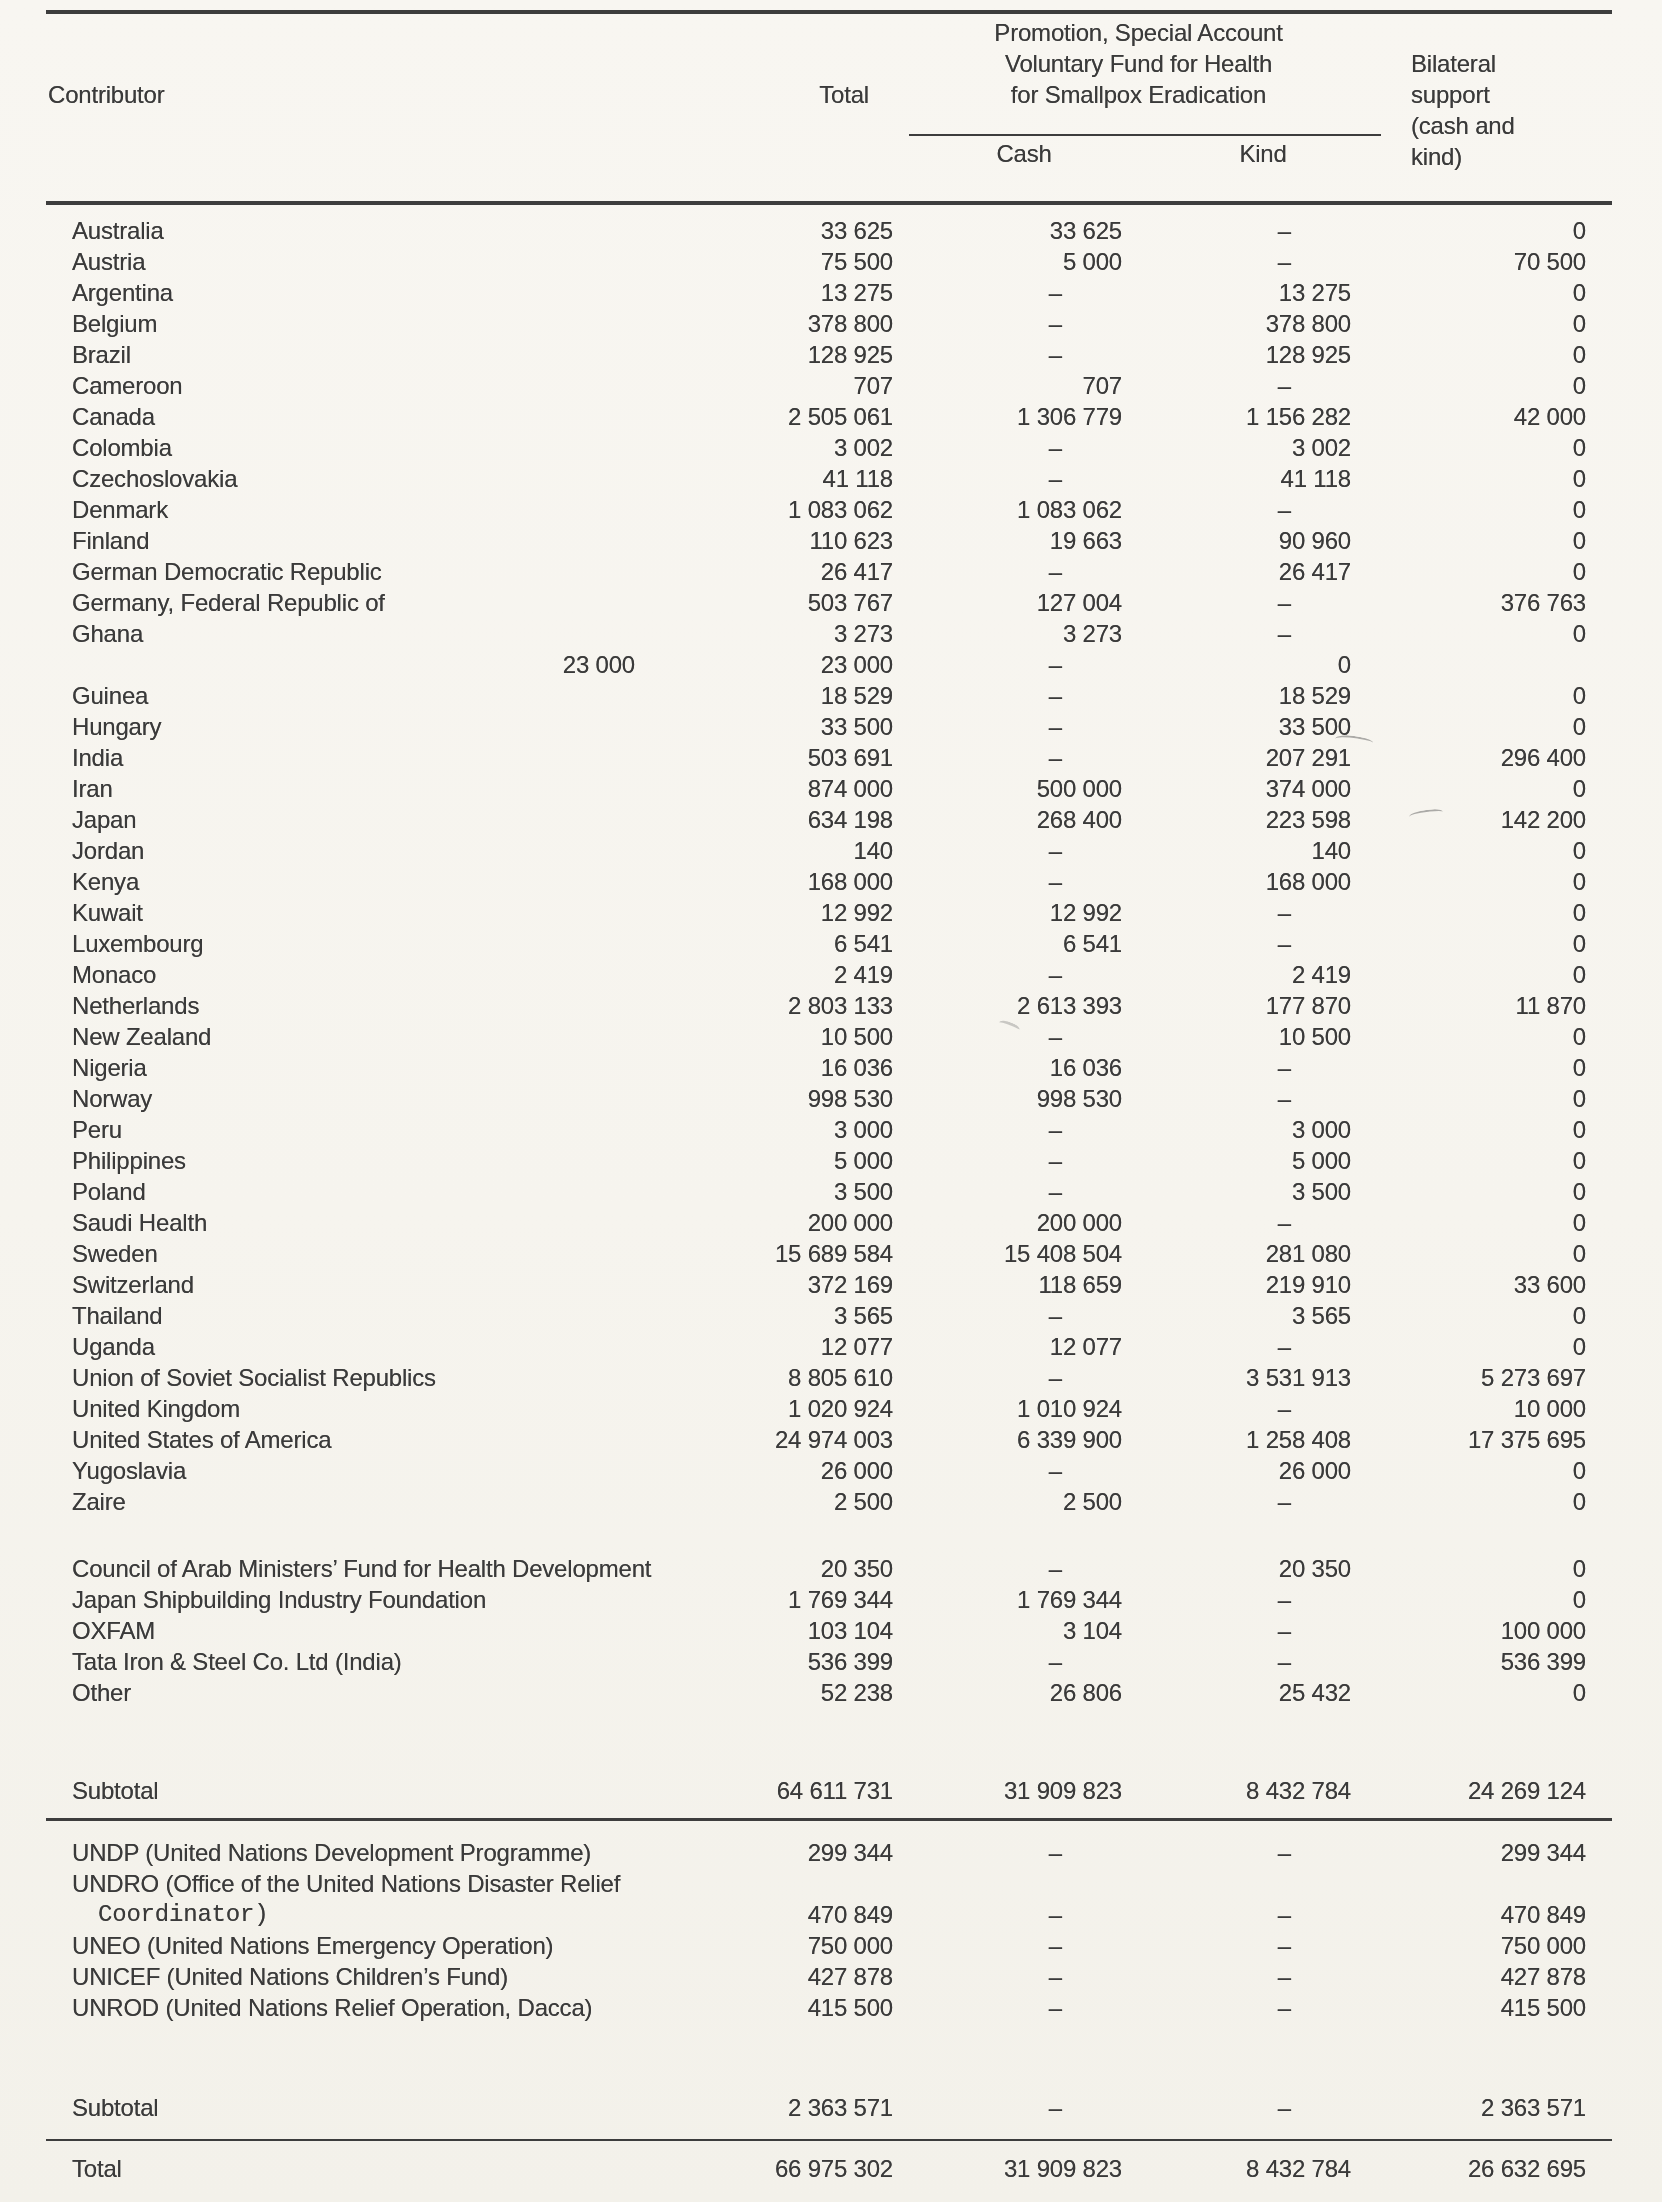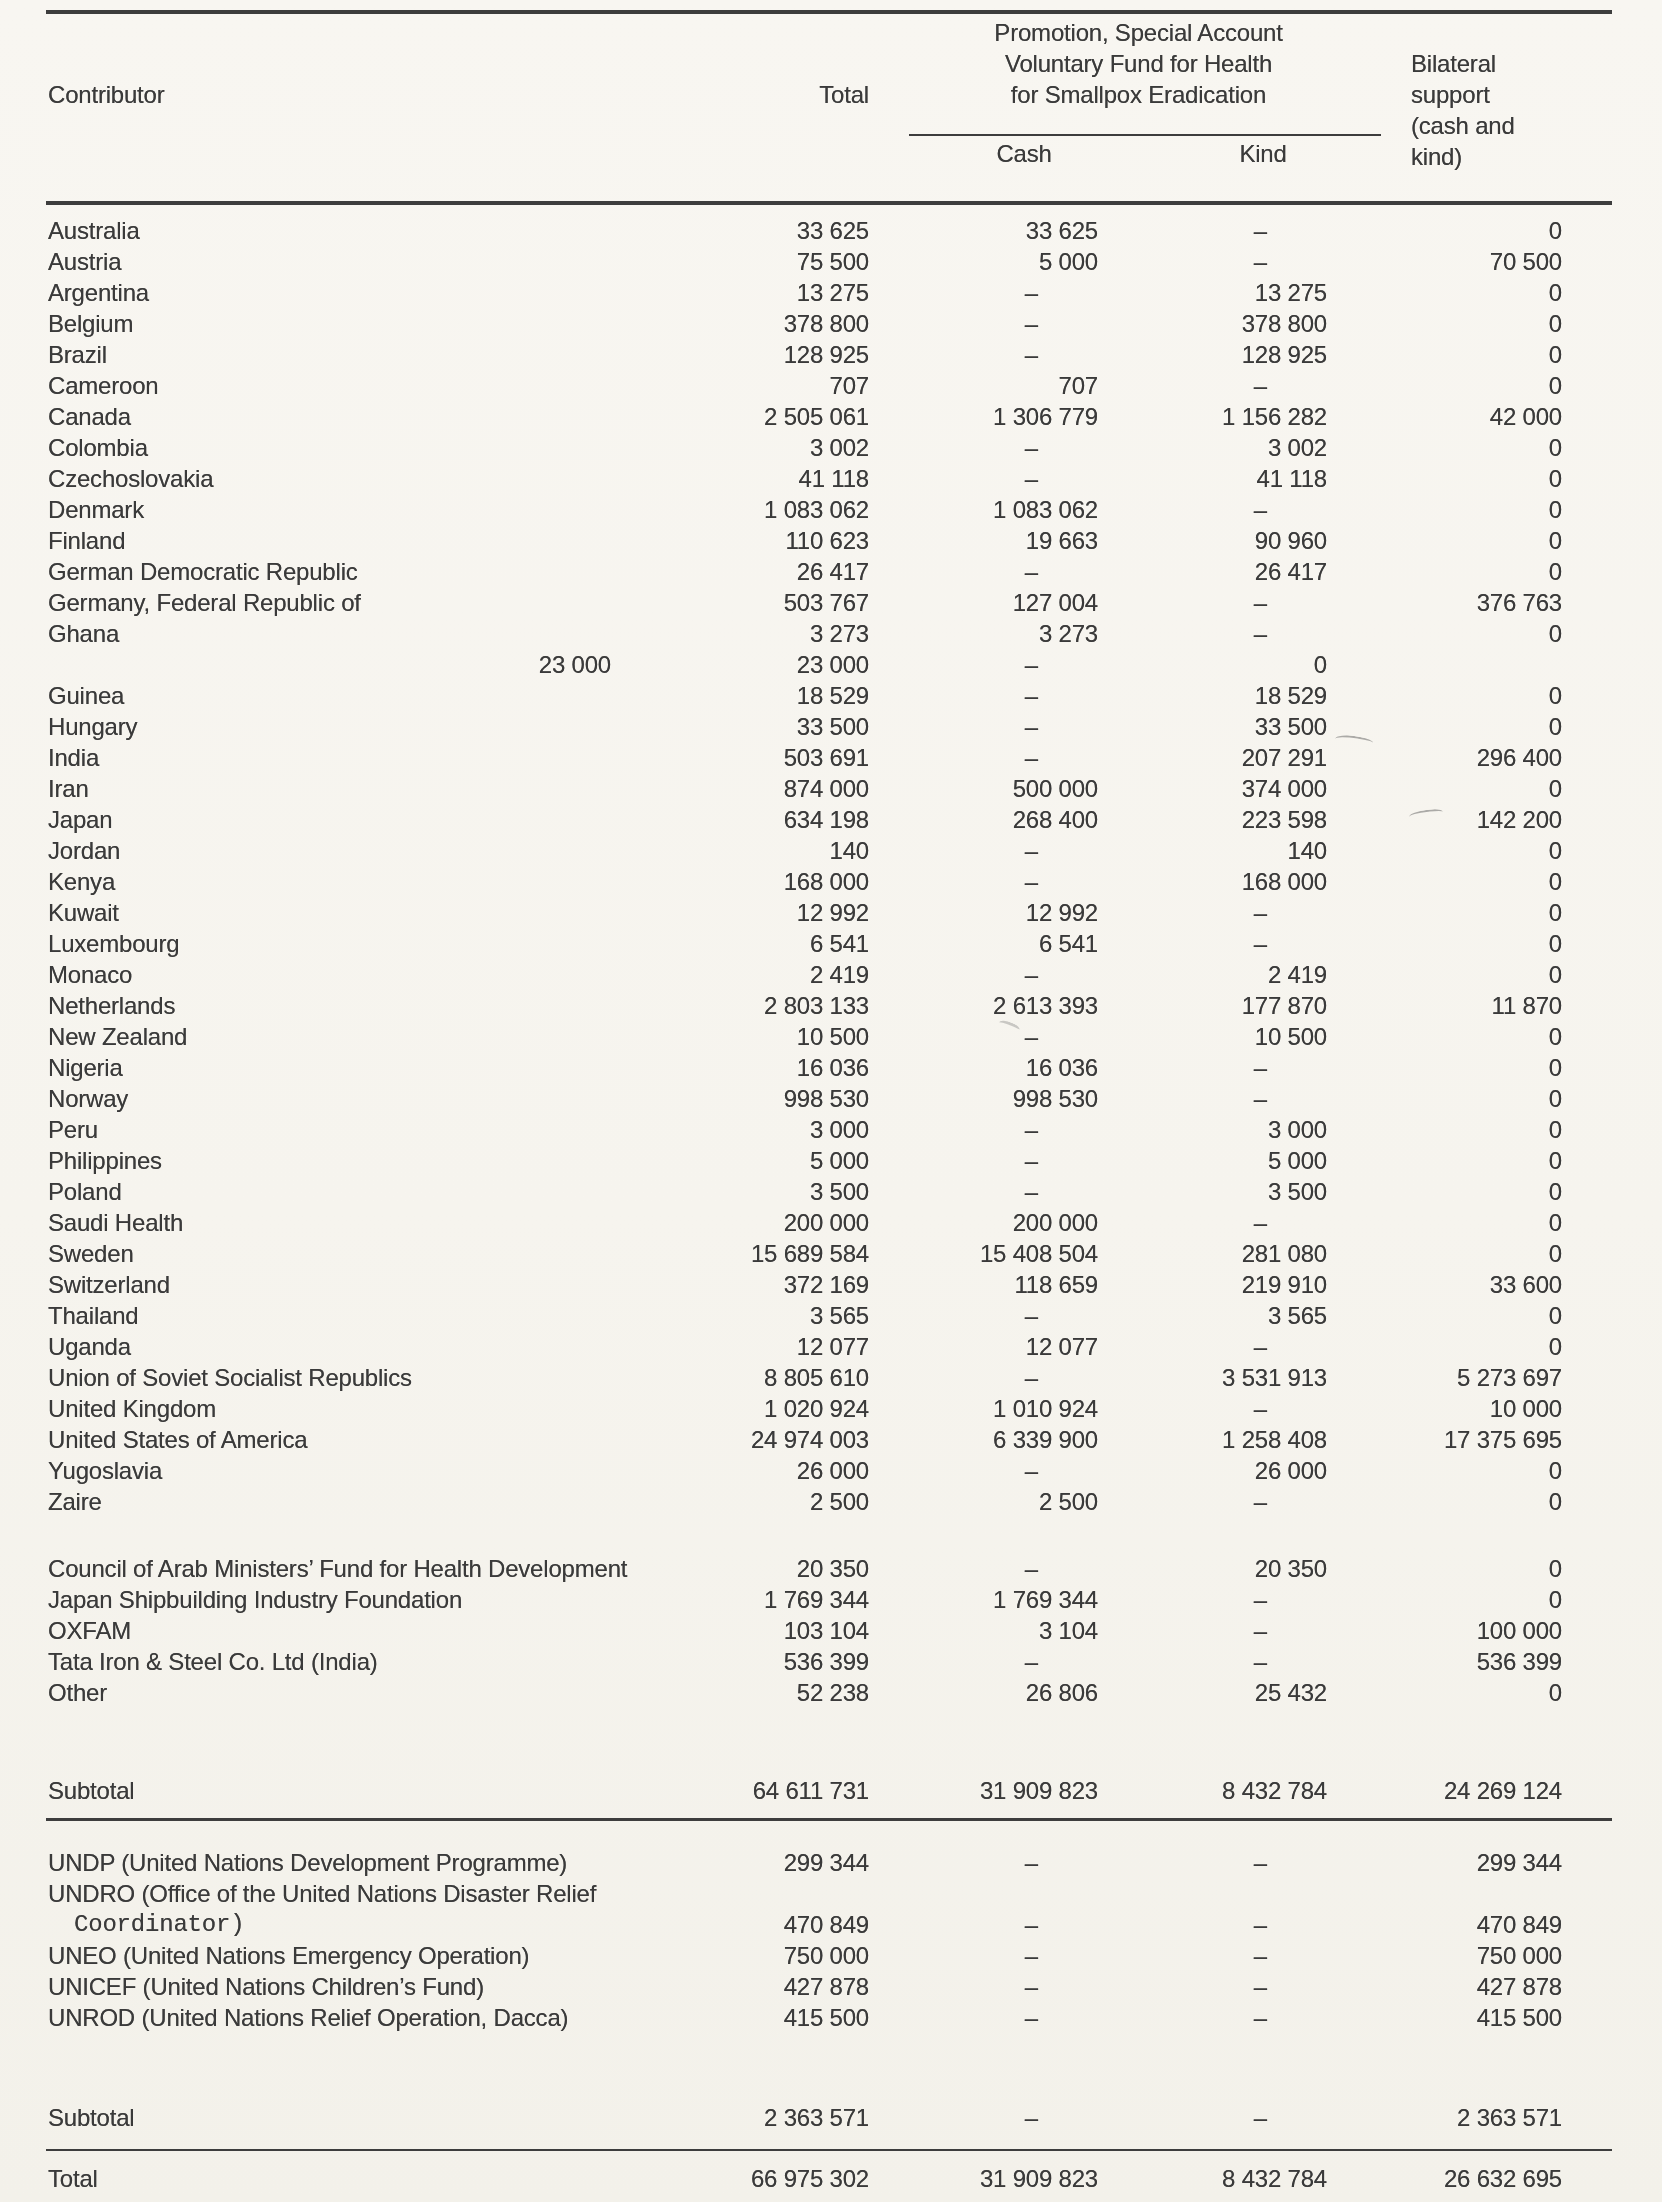--- a/index.html
+++ b/index.html
@@ -31,33 +31,33 @@
   .h-group-rule{left:909px;width:472px;top:120px;height:2.6px;background:#3d3d3d;}
   .h-cash{left:938px;width:172px;top:126px;text-align:center;}
   .h-kind{left:1177px;width:172px;top:126px;text-align:center;}
   .h-bilateral{left:1411px;width:189px;top:34px;text-align:left;line-height:31px;}
   .h-heavy{left:46px;bottom:0;width:1566px;height:3.4px;background:#3d3d3d;}
 
   
   .row{
     display:grid;
     grid-template-columns:563px 258px 229px 229px 235px;
-    padding-left:48px;
+    padding-left:72px;
     height:31px;line-height:31px;
     white-space:nowrap;
   }
   .cell{min-width:0;overflow:visible;}
   .cell.num{text-align:right;font-variant-numeric:tabular-nums;}
   .cell.num.dash{padding-right:60px;}
   .cell.label.indent{padding-left:26px;font-family:Liberation Mono, monospace;}
 
   #countries{margin-top:10.3px;}
   #orgs{margin-top:36px;}
   #subtotal1{margin-top:67px;}
-  #un{margin-top:26px;}
+  #un{margin-top:16px;}
   #subtotal2{margin-top:69px;}
   #totalrow{margin-top:12px;}
 
   
   .smudge{position:absolute;pointer-events:none;border-top:2.6px solid rgba(95,95,95,.5);border-radius:60% 40% 55% 45%;}
   .smudge.s1{left:1335px;top:736px;width:38px;height:7.7px;transform:rotate(9deg);}
   .smudge.s2{left:1409px;top:810px;width:34px;height:6.9px;transform:rotate(-6deg);}
   .smudge.s3{left:998px;top:1022px;width:22.4px;height:6px;transform:rotate(24deg);border-top-width:3.4px;opacity:.6;}
 </style>
 </head>

